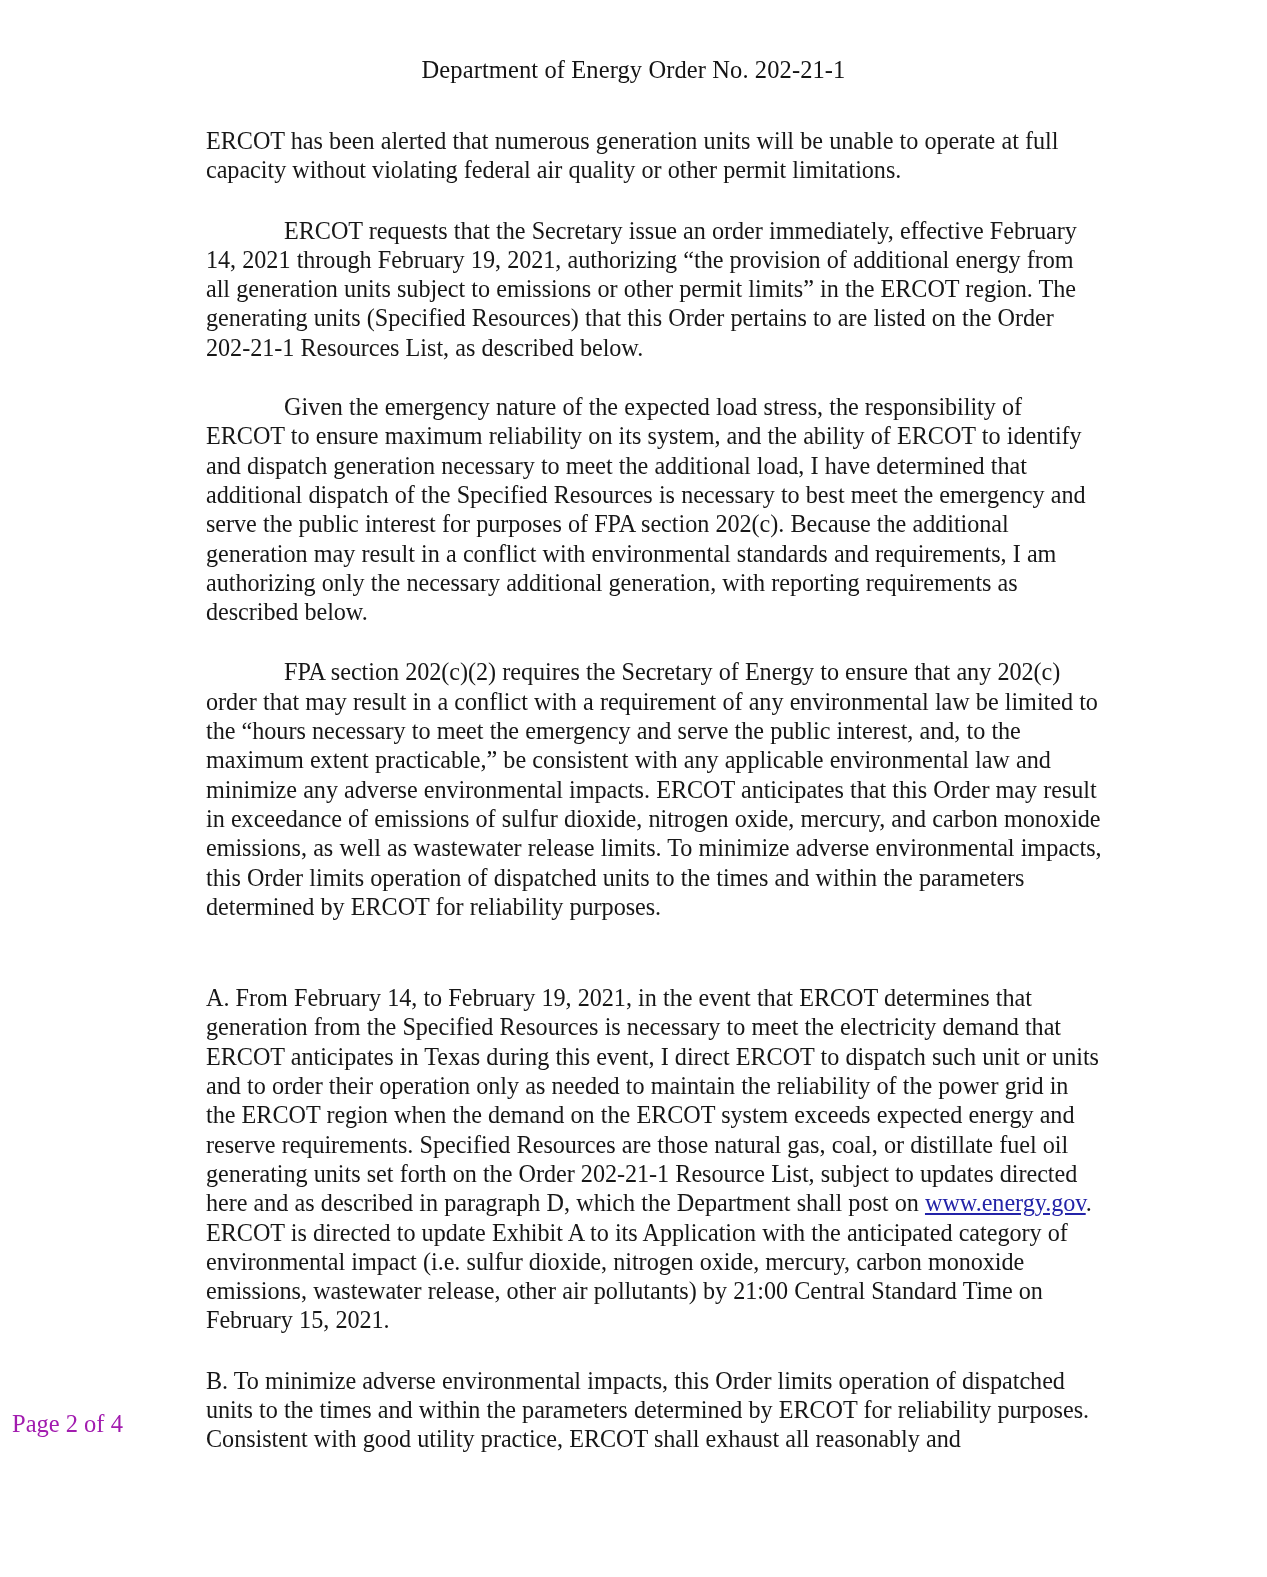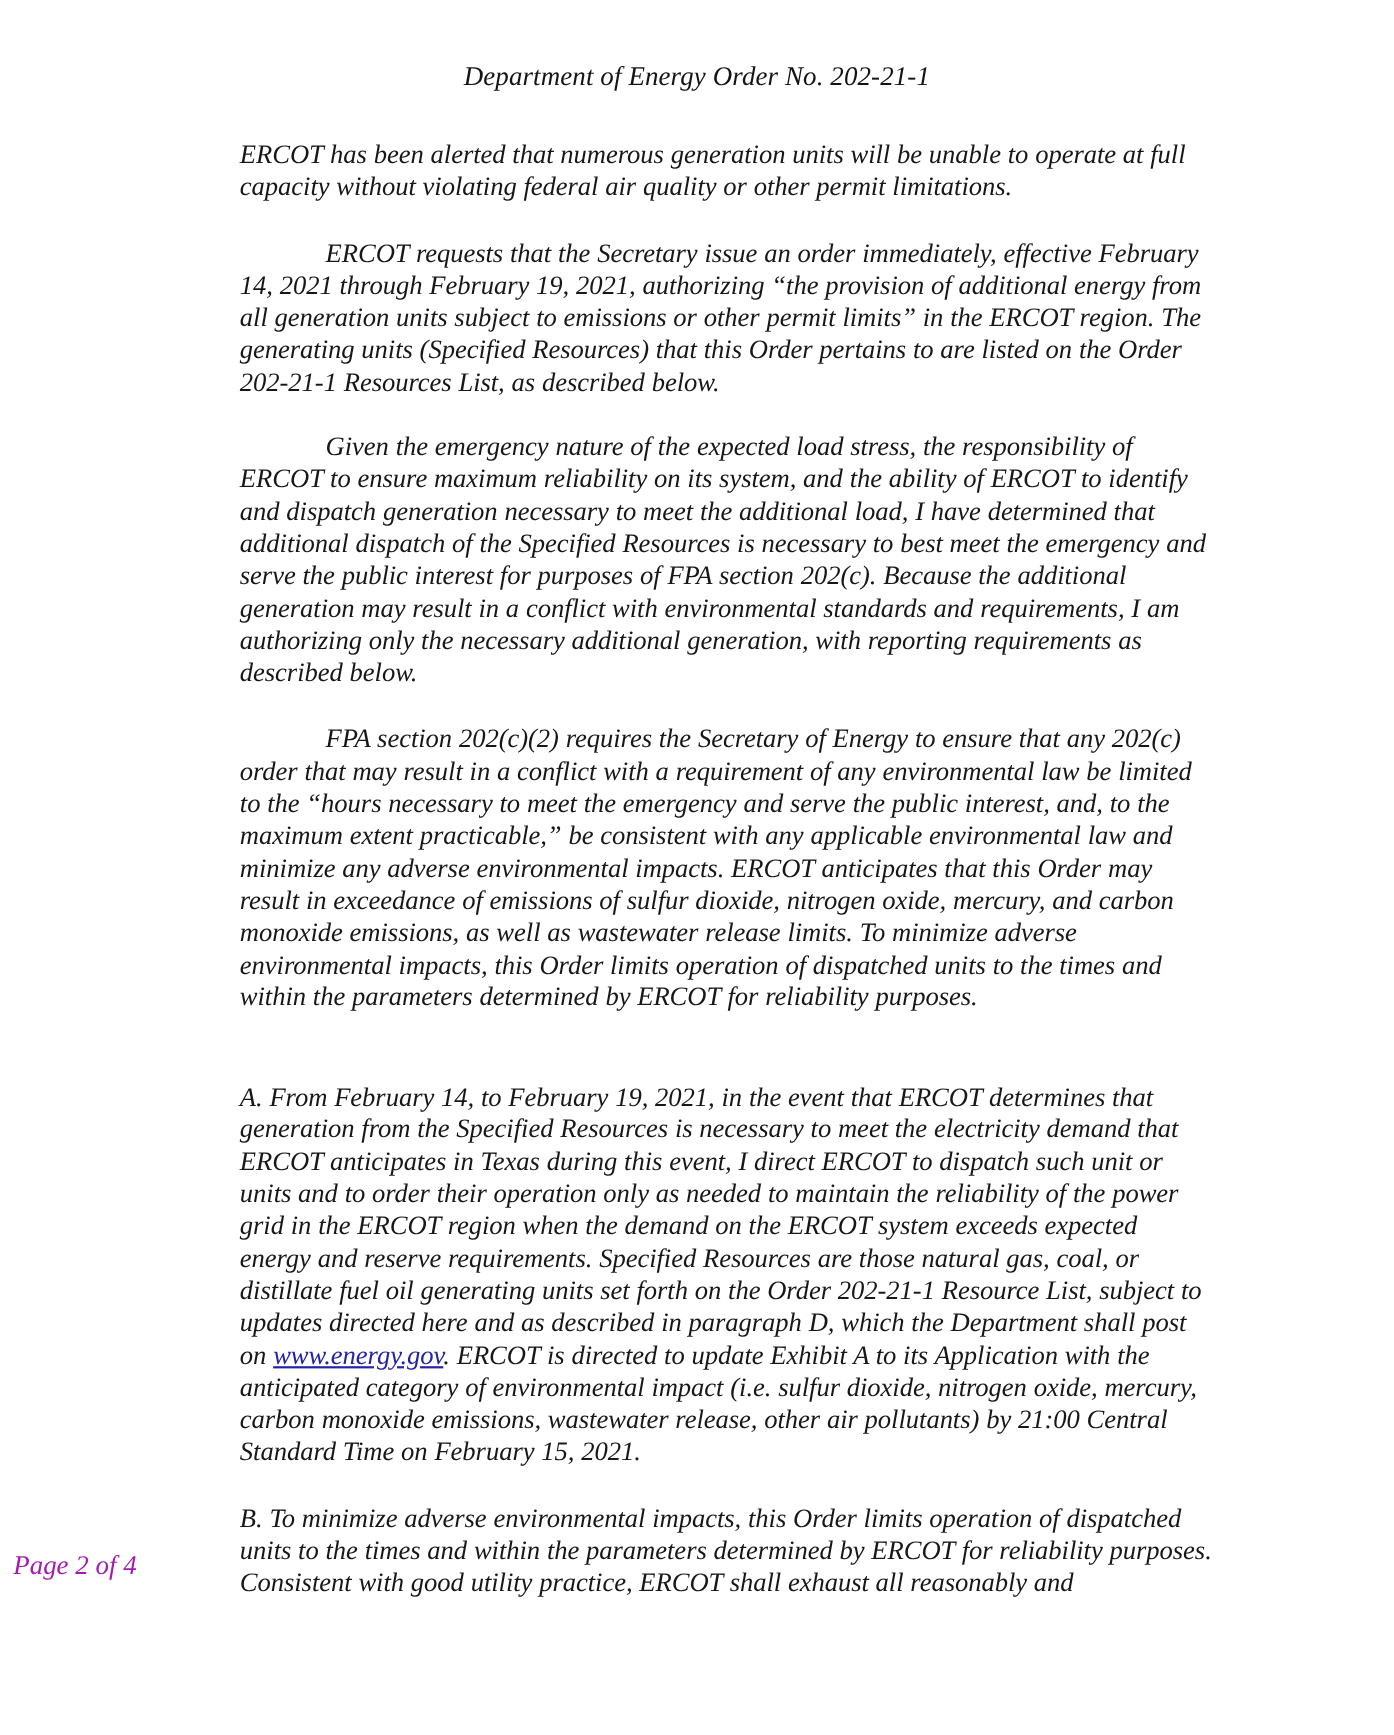--- a/index.html
+++ b/index.html
@@ -12,21 +12,20 @@
   .page {
     position: relative;
     width: 1267px;
     height: 1487px;
     margin: 0 auto;
     background: #ffffff;
     overflow: hidden;
     font-family: "Liberation Serif", "DejaVu Serif", serif;
     color: #141414;
     box-sizing: border-box;
-    font-style: italic;
   }
 
   .page-header {
     position: absolute;
     top: 55px;
     left: 0;
     width: 100%;
     text-align: center;
     font-size: 24.5px;
     line-height: 30px;
@@ -46,21 +45,21 @@
   }
 
   .body-block {
     position: absolute;
     top: 126px;
     left: 202px;
     width: 900px;
   }
 
   p.para {
-    margin: 0 0 0 16px;
+    margin: 0 0 0 4px;
     font-size: 24.2px;
     line-height: 29.3px;
     text-align: left;
     color: #171717;
     letter-spacing: -0.05px;
     word-spacing: 0.2px;
   }
 
   p.para.indent {
     text-indent: 78px;

